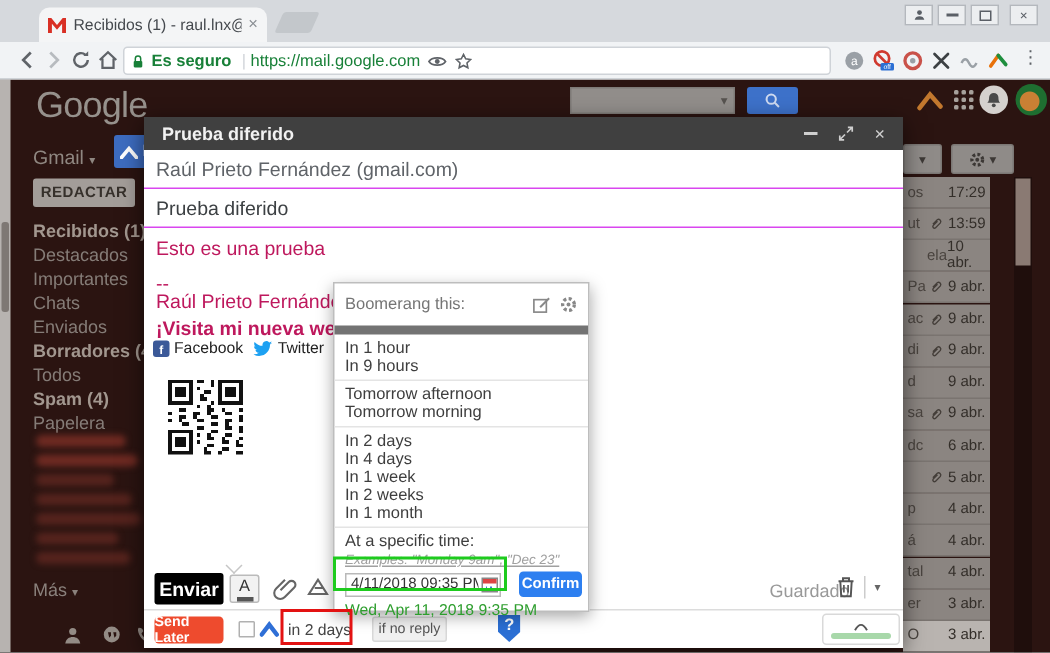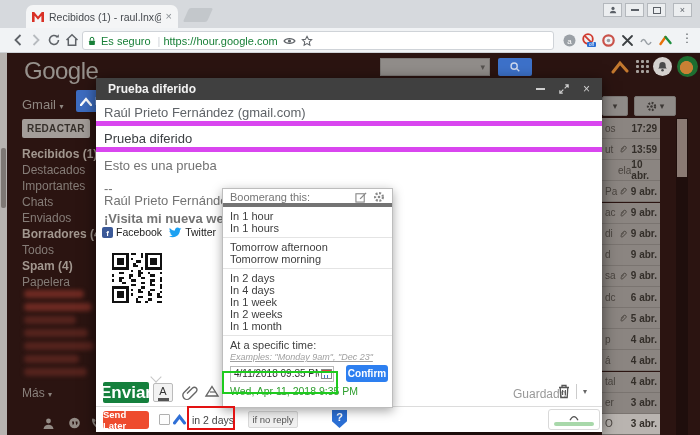--- a/index.html
+++ b/index.html
@@ -10,21 +10,21 @@
 
 .tabstrip{position:absolute;left:0;top:0;width:700px;height:28px;background:#d6d9dd;z-index:20}
 .tab{position:absolute;left:26px;top:5px;width:152px;height:23px;background:#f4f5f6;border-radius:7px 7px 0 0;display:flex;align-items:center;padding:0 6px;gap:5px}
 .tab-title{font-size:10.5px;color:#45494e;white-space:nowrap;overflow:hidden;flex:1}
 .tab-close{font-size:11px;color:#8a8f94;line-height:1;cursor:default}
 .newtab{position:absolute;left:186px;top:8px;width:24px;height:14px;background:#c3c7cb;border-radius:2px;transform:skewX(-24deg)}
 .winbtn{position:absolute;top:3px;width:19px;height:14px;background:#eceef0;border:1px solid #b4b8bd;display:flex;align-items:center;justify-content:center;font-size:9px;color:#5a5f66}
 .toolbar{position:absolute;left:0;top:28px;width:700px;height:25px;background:#f1f3f5;border-bottom:1px solid #cfd3d7;z-index:20}
 .navic{position:absolute;top:32px;width:16px;height:16px;z-index:21}
 .omnibox{position:absolute;left:82px;top:31px;width:472px;height:19px;background:#fff;border:1px solid #cfd3d8;border-radius:3px;display:flex;align-items:center;font-size:11px;overflow:hidden;z-index:21;padding:0 4px}
-.secure{color:#188038;margin:0 4px;white-space:nowrap;font-weight:normal}
+.secure{color:#188038;margin:0 4px;white-space:nowrap;font-weight:bold}
 .osep{color:#d0d4d9;margin:0 3px}
 .uhost{color:#188038;white-space:nowrap}
 .upath{color:#757c85;white-space:nowrap;overflow:hidden;flex:1}
 .obicon{flex:0 0 auto;margin-left:5px}
 .exticon{position:absolute;top:33px;width:15px;height:15px;z-index:21}
 
 .bgwrap{position:absolute;left:0;top:0;width:700px;height:435px;z-index:1}
 .leftstrip{position:absolute;left:0;top:53px;width:7px;height:382px;background:#b7b3b0}
 .leftthumb{position:absolute;left:1px;top:148px;width:5px;height:60px;background:#7e7874;border-radius:2px}
 .glogo{position:absolute;left:24px;top:57px;font-size:24px;color:#96918c;letter-spacing:-.5px}
@@ -40,64 +40,64 @@
 .sb-item{position:absolute;left:22px;height:15px;font-size:12px;color:#857c77;white-space:nowrap}
 .sb-b{font-weight:bold;color:#a2978f}
 .blurbar{position:absolute;height:8px;border-radius:4px;filter:blur(2px)}
 .maslbl{position:absolute;left:22px;top:386px;font-size:12px;color:#8a817c}
 .footic{position:absolute;top:417px;width:13px;height:13px}
 .ltbtn{position:absolute;top:96px;height:20px;background:#8f8b88;border:1px solid #7b7774;border-radius:2px;display:flex;align-items:center;justify-content:center;gap:3px;color:#3c3835;font-size:9px}
 .mrow{position:absolute;left:602px;width:58px;height:21px;background:#8b8581;border-bottom:1px solid #7a7470;display:flex;align-items:center;padding:0 3px}
 .mlight{background:#b9b4b0}
 .mfrag{font-size:10px;color:#4a443f;flex:0 0 auto}
 .mclip{width:10px;height:10px;margin-left:auto}
-.mrow .mtime{font-size:10px;font-weight:bold;color:#332e29;margin-left:auto}
+.mrow .mtime{font-size:10px;font-weight:normal;color:#332e29;margin-left:auto}
 .mrow .mclip + .mtime{margin-left:3px}
 .sbtrack{position:absolute;left:676px;top:118px;width:12px;height:317px;background:#1f0e0c}
 .sbthumb{position:absolute;left:677px;top:119px;width:10px;height:58px;background:#8a7a73}
 
 .panel{position:absolute;left:96px;top:78px;width:506px;height:354px;background:#fff;box-shadow:0 3px 14px rgba(0,0,0,.55);z-index:30}
 .cwhead{position:absolute;left:0;top:0;width:100%;height:22px;background:#404040;display:flex;align-items:center;padding:0 12px}
 .cwtitle{font-size:12px;font-weight:bold;color:#f2f2f2}
 .cwic{margin-left:auto;display:flex;align-items:center;gap:14px;color:#cfcfcf}
 .cwmin{width:9px;height:2px;background:#cfcfcf}
 .cwclose{font-size:12px;line-height:1}
-.cwrow{position:absolute;left:0;width:100%;height:26px;line-height:26px;padding-left:8px;font-size:13px;border-bottom:5px solid #d946ef}
-.bodyln{position:absolute;left:8px;font-size:13px;color:#737373;white-space:nowrap}
+.cwrow{position:absolute;left:0;width:100%;height:26px;line-height:26px;padding-left:8px;font-size:13px;border-bottom:1px solid #d946ef}
+.bodyln{position:absolute;left:8px;font-size:13px;color:#be185d;white-space:nowrap}
 .social{position:absolute;left:6px;top:148px;display:flex;align-items:center;gap:3px;font-size:10.5px;color:#222}
 .si{width:11px;height:11px;border-radius:2px;color:#fff;font-size:8px;font-weight:bold;display:flex;align-items:flex-end;justify-content:center;line-height:1;flex:0 0 auto}
 .si-facebook{background:#3b5998}
 .si-linkedin{background:#0077b5;align-items:center;font-size:7px}
 .si-twitter{background:none;width:13px;border-radius:0}
 .sl{margin-right:4px}
 #qr{position:absolute;left:16px;top:175px;width:50px;height:50px}
 .bubble{position:absolute;left:4px;top:277px;width:152px;height:21px;background:#fff;border:1px solid #c6c6c6;border-radius:3px;box-shadow:0 1px 4px rgba(0,0,0,.25);display:flex;align-items:center;font-size:11px;color:#555;padding:0 6px;gap:5px}
 .bubcaret{position:absolute;left:56px;top:295px;width:8px;height:8px;background:#fff;border-right:1px solid #c6c6c6;border-bottom:1px solid #c6c6c6;transform:rotate(45deg)}
 .bsep{width:1px;height:13px;background:#ddd}
 .bcar{font-size:7px;color:#777}
-.enviar{position:absolute;left:7px;top:304px;width:46px;height:21px;background:#15803d;border-radius:2px;color:#fff;font-size:17px;font-weight:bold;display:flex;align-items:center;justify-content:center}
+.enviar{position:absolute;left:7px;top:304px;width:46px;height:21px;background:#000000;border-radius:2px;color:#fff;font-size:13px;font-weight:bold;display:flex;align-items:center;justify-content:center}
 .abtn{position:absolute;left:57px;top:305px;width:20px;height:19px;background:#f2f2f2;border:1px solid #bbb;border-radius:2px;display:flex;flex-direction:column;align-items:center;justify-content:center;font-size:11px;color:#333}
 .abtn i{display:block;width:11px;height:3px;background:#555;margin-top:1px}
 .aticon{position:absolute;top:305px;width:16px;height:18px}
 .saved{position:absolute;left:417px;top:309px;font-size:12px;color:#999}
 .trash{position:absolute;left:461px;top:306px;width:14px;height:15px}
 .vdiv{position:absolute;left:480px;top:306px;width:1px;height:15px;background:#ccc}
 .morecar{position:absolute;left:487px;top:309px;font-size:8px;color:#666}
 .strip{position:absolute;left:0;top:328px;width:100%;height:26px;border-top:1px solid #dcdcdc;background:#fff}
 .sendlater{position:absolute;left:7px;top:4px;width:46px;height:18px;background:#ee4b2e;border-radius:3px;color:#fff;font-size:9.5px;font-weight:bold;display:flex;align-items:center;justify-content:center}
 .chkbox{position:absolute;left:63px;top:7px;width:11px;height:11px;background:#fdfdfd;border:1px solid #b0b0b0;border-radius:1px}
 .bcaret{position:absolute;left:77px;top:6px;width:13px;height:13px}
 .in2days{position:absolute;left:96px;top:7px;font-size:10.5px;color:#444}
 .ifnoreply{position:absolute;left:152px;top:4px;width:50px;height:17px;background:#f0f0f0;border:1px solid #d8d8d8;border-radius:2px;font-size:9.5px;color:#555;display:flex;align-items:center;justify-content:center}
 .shield{position:absolute;left:236px;top:3px;width:15px;height:18px;background:#2b6fd4;clip-path:polygon(0 0,100% 0,100% 62%,50% 100%,0 62%);color:#fff;font-size:11px;font-weight:bold;display:flex;align-items:center;justify-content:center;padding-bottom:4px}
 .pill{position:absolute;left:452px;top:2px;width:52px;height:21px;background:#fff;border:1px solid #d9d9d9;border-radius:3px;display:flex;flex-direction:column;align-items:center;justify-content:center;gap:1px}
 .pillbar{width:40px;height:4px;background:#a8d8aa;border-radius:2px}
 
 .popup{position:absolute;left:222px;top:188px;width:171px;height:220px;background:#fff;border:1px solid #bdbdbd;box-shadow:0 3px 10px rgba(0,0,0,.35);z-index:50;font-size:11px}
-.bp-head{height:18px;border-bottom:4px solid #737373;display:flex;align-items:flex-end;padding:0 7px;color:#757575}
+.bp-head{height:34px;border-bottom:6px solid #737373;display:flex;align-items:center;padding:0 7px;color:#757575}
 .bp-hic{margin-left:auto;display:flex;gap:6px}
 .bp-body{padding-top:3px}
 .bp-item{color:#3e3e3e;line-height:12px;padding-left:7px;cursor:default}
 .bp-div{border-top:1px solid #e4e4e4;margin:3px 0}
 .bp-spec{color:#3e3e3e;line-height:12px;padding-left:7px;margin-top:2px}
 .bp-ex{font-size:9px;font-style:italic;text-decoration:underline;color:#a0a0a0;padding-left:7px;margin-top:1px;white-space:nowrap}
 .bp-inrow{display:flex;align-items:center;margin:3px 0 2px 7px}
 .bp-inwrap{position:relative;width:104px}
 .bp-input{width:104px;height:16px;border:1px solid #b9b9b9;font-size:10px;color:#333;padding:0 14px 0 3px;font-family:"Liberation Sans",sans-serif}
 .cal{position:absolute;right:2px;top:3px;width:11px;height:10px;border:1px solid #888;background:#fff}
@@ -331,21 +331,21 @@
   <svg class="navic" style="left:64px" viewBox="0 0 16 16">
       <path d="M2.5 8 8 2.8 13.5 8M4.3 7v6.2h7.4V7" fill="none" stroke="#5f6368" stroke-width="1.5"></path>
     </svg>
   <div class="omnibox">
     <svg width="10" height="12" viewBox="0 0 14 15">
         <rect x="3" y="7" width="8" height="6" rx="1" fill="#188038"></rect>
         <path d="M4.5 7V4.8a2.5 2.5 0 0 1 5 0V7" fill="none" stroke="#188038" stroke-width="1.4"></path>
       </svg>
     <span class="secure">Es seguro</span>
     <span class="osep">|</span>
-    <span class="uhost">https://hour.google.com</span>
+    <span class="uhost">https://mail.google.com</span>
     <svg class="obicon" width="13" height="10" viewBox="0 0 13 10">
         <path d="M1 5C3 1.8 10 1.8 12 5 10 8.2 3 8.2 1 5z" fill="none" stroke="#5f6368" stroke-width="1.2"></path>
         <circle cx="6.5" cy="5" r="1.6" fill="#5f6368"></circle>
       </svg>
     <svg class="obicon" width="12" height="12" viewBox="0 0 14 14">
         <path d="M7 1.5l1.7 3.4 3.8.5-2.8 2.7.7 3.8L7 10.1l-3.4 1.8.7-3.8L1.5 5.4l3.8-.5z" fill="none" stroke="#5f6368" stroke-width="1.2"></path>
       </svg>
   </div>
   <span class="exticon" style="left:562px">
       <svg viewBox="0 0 15 15">
@@ -549,21 +549,21 @@
             <path d="M5.5 8.5 12 2" stroke="#888" stroke-width="1.4"></path>
           </svg>
         <svg width="12" height="12" viewBox="0 0 12 12">
             <circle cx="6" cy="6" r="3.9" fill="none" stroke="#888" stroke-width="2.2" stroke-dasharray="2 1.6"></circle>
             <circle cx="6" cy="6" r="1.3" fill="#888"></circle>
           </svg>
       </span>
     </div>
     <div class="bp-body" id="bp-groups">
         <div class="bp-item">In 1 hour</div>
-        <div class="bp-item">In 1 hours</div>
+        <div class="bp-item">In 9 hours</div>
         <div class="bp-div"></div>
         <div class="bp-item">Tomorrow afternoon</div>
         <div class="bp-item">Tomorrow morning</div>
         <div class="bp-div"></div>
         <div class="bp-item">In 2 days</div>
         <div class="bp-item">In 4 days</div>
         <div class="bp-item">In 1 week</div>
         <div class="bp-item">In 2 weeks</div>
         <div class="bp-item">In 1 month</div>
       </div>

